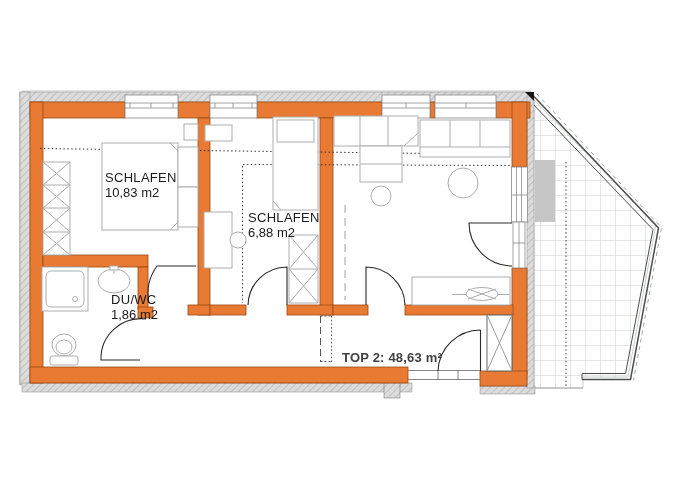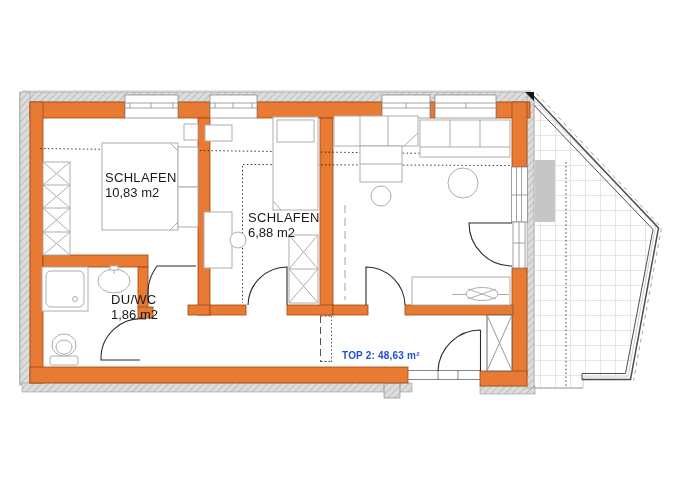--- a/index.html
+++ b/index.html
@@ -2,21 +2,21 @@
 <html><head>
 <meta charset="utf-8">
 <style>
   html,body{margin:0;padding:0;background:#ffffff;}
   .stage{position:relative;width:700px;height:500px;background:#fff;
          font-family:"Liberation Sans",sans-serif;overflow:hidden;}
   svg{position:absolute;left:0;top:0;}
   .room-label{position:absolute;color:#1b1b1b;line-height:1.12;pointer-events:none;}
   .room-label .nm{display:block;font-size:13px;letter-spacing:.3px;}
   .room-label .ar{display:block;font-size:13px;}
-  .unit-label{position:absolute;color:#1d4ed8;font-size:10px;font-weight:bold;letter-spacing:.2px;}
+  .unit-label{position:absolute;color:#404040;font-size:13px;font-weight:bold;letter-spacing:.2px;}
 </style>
 </head>
 <body>
 
 <div class="stage">
 <svg width="700" height="500" viewBox="0 0 700 500">
   <defs>
     <pattern id="hatch" width="5" height="5" patternUnits="userSpaceOnUse" patternTransform="rotate(45)">
       <rect width="5" height="5" fill="#dcdcdc"></rect>
       <line x1="0" y1="0" x2="0" y2="5" stroke="#a8a8a8" stroke-width="1.1"></line>

